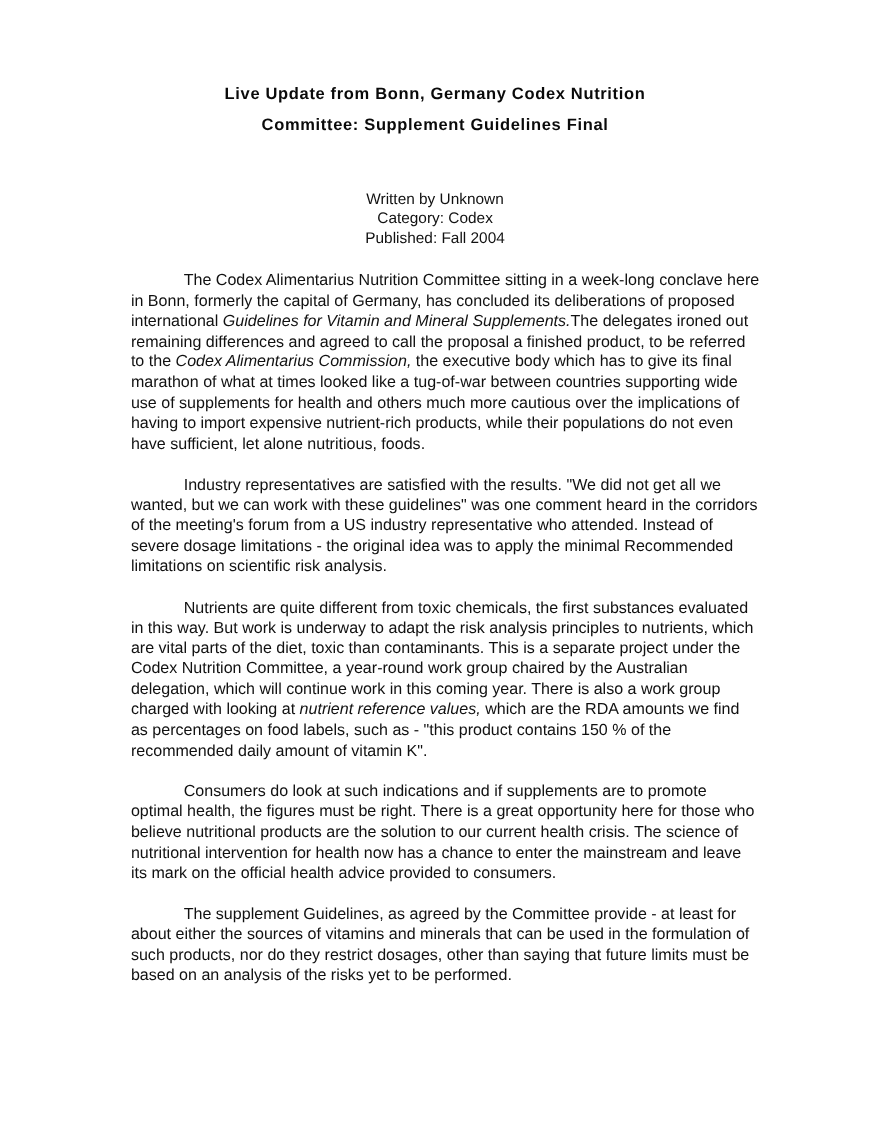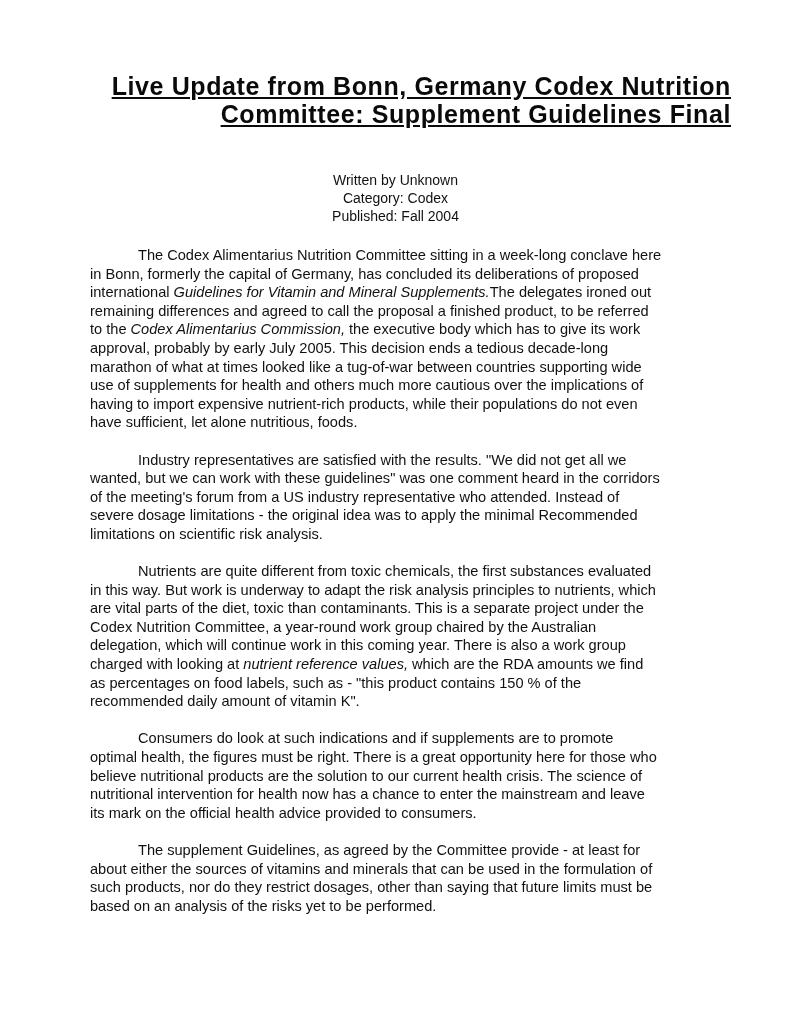--- a/index.html
+++ b/index.html
@@ -1,20 +1,20 @@
 <!DOCTYPE html>
 <html><head>
 <meta charset="utf-8">
 <style>
   html, body { margin: 0; padding: 0; background: #ffffff; }
   body { width: 791px; height: 1024px; position: relative; overflow: hidden; }
   .page { position: absolute; left: 0; top: 0; width: 791px; height: 1024px; background: #fff; color: #111; font-family: "Liberation Sans", sans-serif; }
-  .title { position: absolute; left: 60px; width: 671px; top: 72px; text-align: right; font-weight: bold; font-size: 25px; line-height: 28px; letter-spacing: 0.6px; color: #0a0a0a; text-decoration: underline; }
+  .title { position: absolute; left: 60px; width: 671px; top: 72px; text-align: center; font-weight: bold; font-size: 15px; line-height: 28px; letter-spacing: 0.6px; color: #0a0a0a; }
   .meta { position: absolute; left: 0; width: 791px; top: 171px; text-align: center; font-size: 14px; line-height: 18px; }
-  .body { position: absolute; left: 90px; width: 600px; top: 246px; font-size: 14.6px; line-height: 18.6px; }
+  .body { position: absolute; left: 119px; width: 600px; top: 246px; font-size: 14.6px; line-height: 18.6px; }
   .para { margin: 0 0 18.6px 0; white-space: nowrap; }
   .line { display: block; }
   .indent { padding-left: 48px; }
   i { }
 </style>
 </head>
 <body>
 
 <div class="page">
   <div class="title">
@@ -28,22 +28,21 @@
     <span class="line">Published: Fall 2004</span>
   </div>
 
   <div class="body">
 
     <p class="para">
       <span class="line indent">The Codex Alimentarius Nutrition Committee sitting in a week-long conclave here</span>
       <span class="line">in Bonn, formerly the capital of Germany, has concluded its deliberations of proposed</span>
       <span class="line"><span>international </span><i>Guidelines for Vitamin and Mineral Supplements.</i><span>The delegates ironed out</span></span>
       <span class="line">remaining differences and agreed to call the proposal a finished product, to be referred</span>
-      <span class="line"><span>to the </span><i>Codex Alimentarius Commission,</i><span> the executive body which has to give its work</span></span>
-      <span class="line">approval, probably by early July 2005. This decision ends a tedious decade-long</span>
+      <span class="line"><span>to the </span><i>Codex Alimentarius Commission,</i><span> the executive body which has to give its final</span></span>
       <span class="line">marathon of what at times looked like a tug-of-war between countries supporting wide</span>
       <span class="line">use of supplements for health and others much more cautious over the implications of</span>
       <span class="line">having to import expensive nutrient-rich products, while their populations do not even</span>
       <span class="line">have sufficient, let alone nutritious, foods.</span>
     </p>
 
     <p class="para">
       <span class="line indent">Industry representatives are satisfied with the results. "We did not get all we</span>
       <span class="line">wanted, but we can work with these guidelines" was one comment heard in the corridors</span>
       <span class="line">of the meeting's forum from a US industry representative who attended. Instead of</span>

